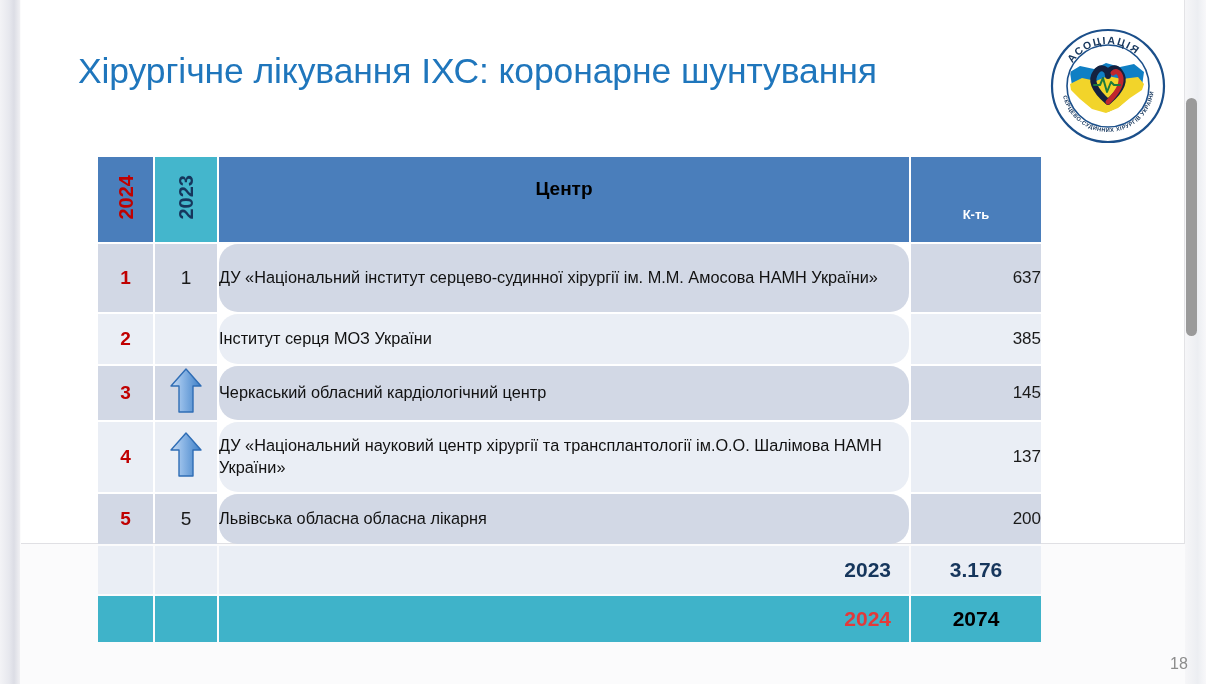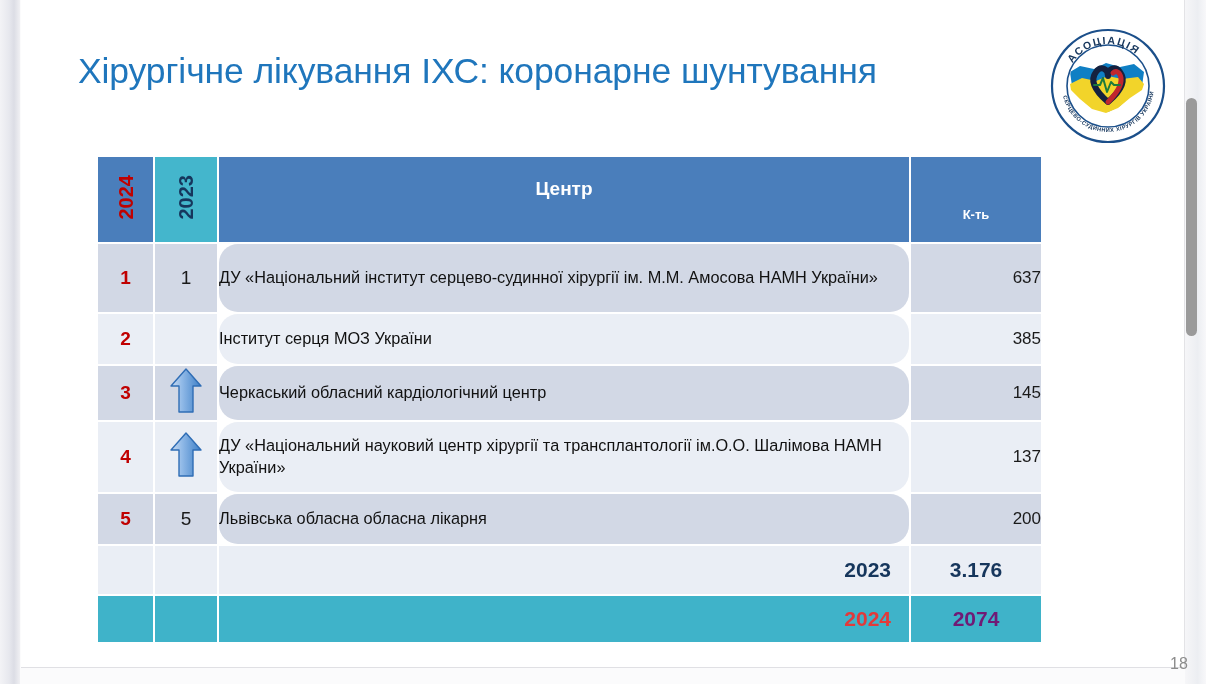--- a/index.html
+++ b/index.html
@@ -32,21 +32,21 @@
     position: absolute;
     right: 0; top: 0;
     width: 21px; height: 684px;
     background: linear-gradient(to right, #f6f6f8 0%, #eceef2 60%, #f8f8fa 100%);
   }
   #slide {
     position: absolute;
     left: 21px;
     top: 0;
     width: 1164px;
-    height: 668px;
+    height: 544px;
     background: #ffffff;
     border-right: 1px solid #e3e3e6;
     border-bottom: 1px solid #e0e0e4;
     box-sizing: border-box;
   }
 
   
   .scrollbar-track {
     position: absolute;
     right: 4px;
@@ -130,21 +130,21 @@
     transform: rotate(180deg);
     font-weight: bold;
     font-size: 20px;
     line-height: 1;
     display: inline-block;
   }
   .vert.red   { color: #C00000; }
   .vert.navy  { color: #16365C; }
 
   .h-name-label {
-    color: #ffffff;
+    color: #000000;
     font-weight: bold;
     font-size: 19px;
     text-align: center;
     display: block;
     position: relative;
     top: -11px;
   }
   .h-qty-label {
     color: #ffffff;
     font-weight: bold;
@@ -209,21 +209,21 @@
   tr.sum2024 td { background: #3FB3C9; height: 46px; }
   tr.sum2024 td.sum-label {
     text-align: right;
     padding-right: 18px;
     color: #E23A3A;
     font-weight: bold;
     font-size: 21px;
   }
   tr.sum2024 td.sum-val {
     text-align: center;
-    color: #701a75;
+    color: #000000;
     font-weight: bold;
     font-size: 21px;
   }
 
   .arrow-cell { text-align: center; }
   .up-arrow { display: inline-block; vertical-align: middle; }
 
   
   .page-num {
     position: absolute;

